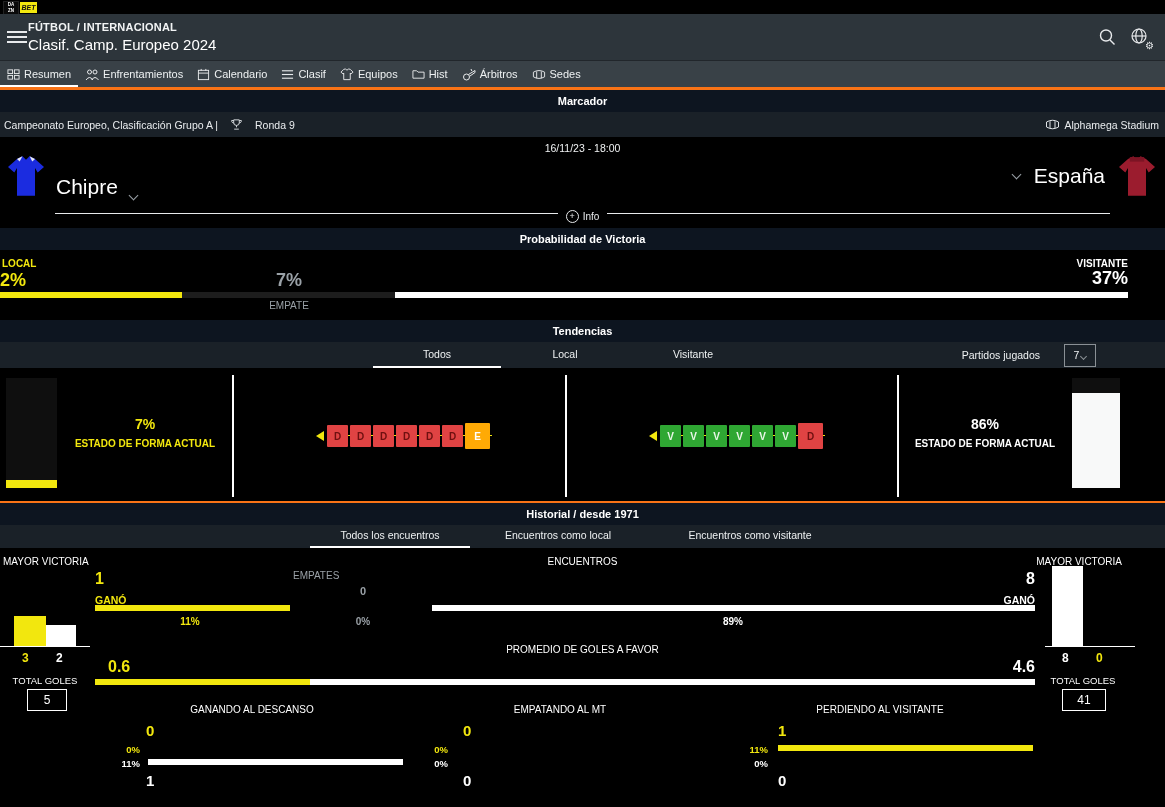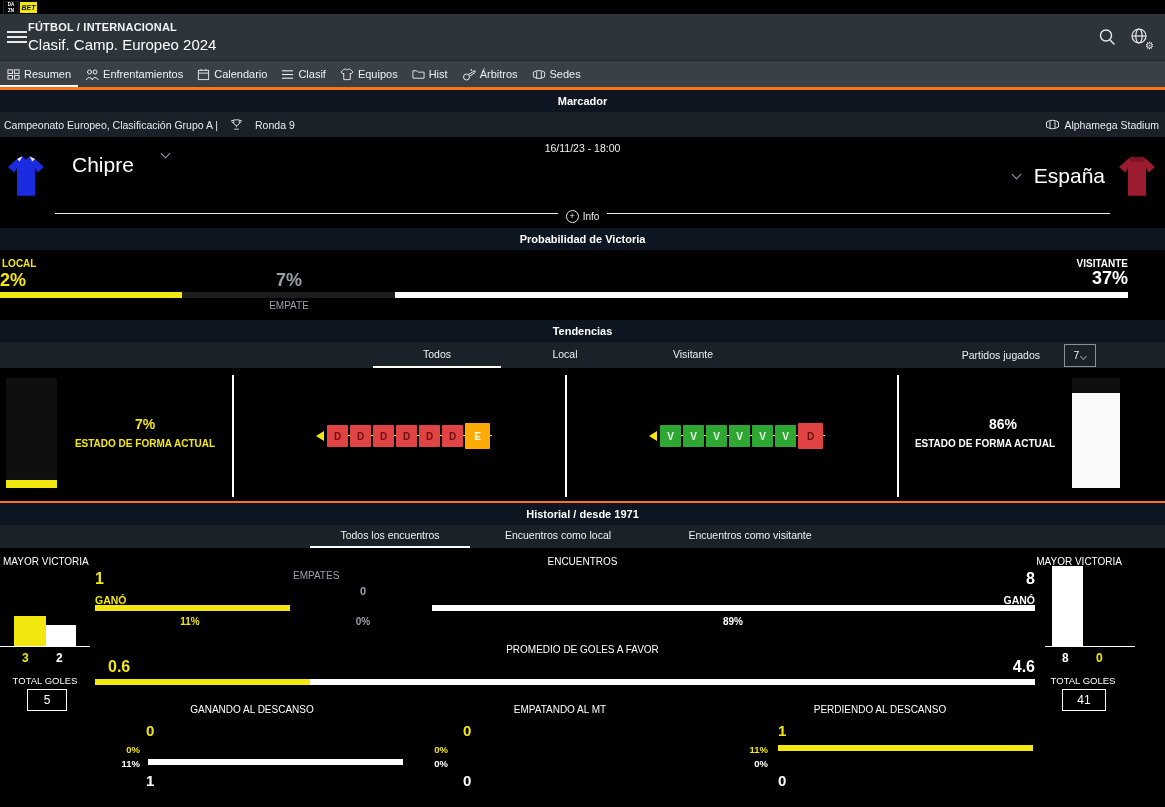--- a/index.html
+++ b/index.html
@@ -28,21 +28,21 @@
   
   .band{left:0;width:1165px;height:22px;background:#0d1520;color:#fff;font-size:11px;font-weight:bold;
         text-align:center;line-height:22px;}
   
   #comp-row{left:0;top:112px;width:1165px;height:25px;background:#1a2128;font-size:10.5px;color:#e9ecee;}
   #comp-row .left{position:absolute;left:4px;top:0;height:25px;display:flex;align-items:center;gap:12px;}
   #comp-row .right{position:absolute;right:6px;top:0;height:25px;display:flex;align-items:center;gap:4px;}
   
   #match{left:0;top:137px;width:1165px;height:91px;background:#000;}
   .match-date{position:absolute;left:0;width:1165px;top:5px;text-align:center;font-size:10.5px;color:#f0f2f3;}
-  .team-home{position:absolute;left:8px;top:16px;display:flex;align-items:flex-start;gap:28px;cursor:pointer;}
+  .team-home{position:absolute;left:8px;top:16px;display:flex;align-items:flex-end;gap:12px;cursor:pointer;}
   .team-away{position:absolute;right:10px;top:16px;display:flex;align-items:center;gap:14px;cursor:pointer;}
   .team-name{font-size:21px;color:#fff;}
   .chev{display:inline-block;width:6px;height:6px;border-right:1.5px solid #9aa1a7;border-bottom:1.5px solid #9aa1a7;
         transform:rotate(45deg);margin-top:-3px;}
   .info-line{position:absolute;left:55px;right:55px;top:76px;border-top:1px solid #e8eaec;}
   .info-chip{position:absolute;left:0;width:1165px;top:68px;text-align:center;}
   .info-chip span.wrap{background:#000;padding:0 8px;font-size:10px;color:#e8eaec;display:inline-flex;align-items:center;gap:4px;cursor:pointer;}
   .plus-circle{display:inline-block;width:11px;height:11px;border:1px solid #e8eaec;border-radius:50%;
                font-size:9px;line-height:11px;text-align:center;color:#e8eaec;}
   
@@ -322,21 +322,21 @@
         <span class="res-box r-V">V</span>
         <span class="res-box r-V">V</span>
         <span class="res-box r-V">V</span>
         <span class="res-box r-V">V</span>
         <span class="res-box r-V">V</span>
         <span class="res-box r-V">V</span>
         <span class="res-box last r-D">D</span>
       </span>
     </div>
 
-    <div class="form-pct white" style="left:900px;padding-left:18px;">86%</div>
+    <div class="form-pct white" style="left:900px;">86%</div>
     <div class="form-lab white" style="left:900px;">ESTADO DE FORMA ACTUAL</div>
     <div class="vbar" style="left:1072px;width:48px;">
       <div class="fill" style="height:95px;background:#f8f9f9;"></div>
     </div>
   </div>
 
   <div class="abs band" style="top:503px;">Historial / desde 1971</div>
   <div class="abs" id="hist-tabs">
     <div class="htab active" style="left:310px;width:160px;">Todos los encuentros</div>
     <div class="htab" style="left:478px;width:160px;">Encuentros como local</div>
@@ -390,21 +390,21 @@
       <div class="ht-bot-val">1</div>
     </div>
     <div class="ht-col" style="left:400px;">
       <div class="ht-title">EMPATANDO AL MT</div>
       <div class="ht-top-val" style="left:63px;">0</div>
       <div class="ht-pct-top">0%</div>
       <div class="ht-pct-bot">0%</div>
       <div class="ht-bot-val" style="left:63px;">0</div>
     </div>
     <div class="ht-col" style="left:720px;">
-      <div class="ht-title">PERDIENDO AL DESCANSO</div>
+      <div class="ht-title">PERDIENDO AL VISITANTE</div>
       <div class="ht-top-val" style="left:58px;">1</div>
       <div class="ht-pct-top">11%</div>
       <div class="bar6" style="left:58px;top:45px;width:255px;background:#f2e70e;"></div>
       <div class="ht-pct-bot">0%</div>
       <div class="ht-bot-val" style="left:58px;">0</div>
     </div>
   </div>
 
 </div>
 

